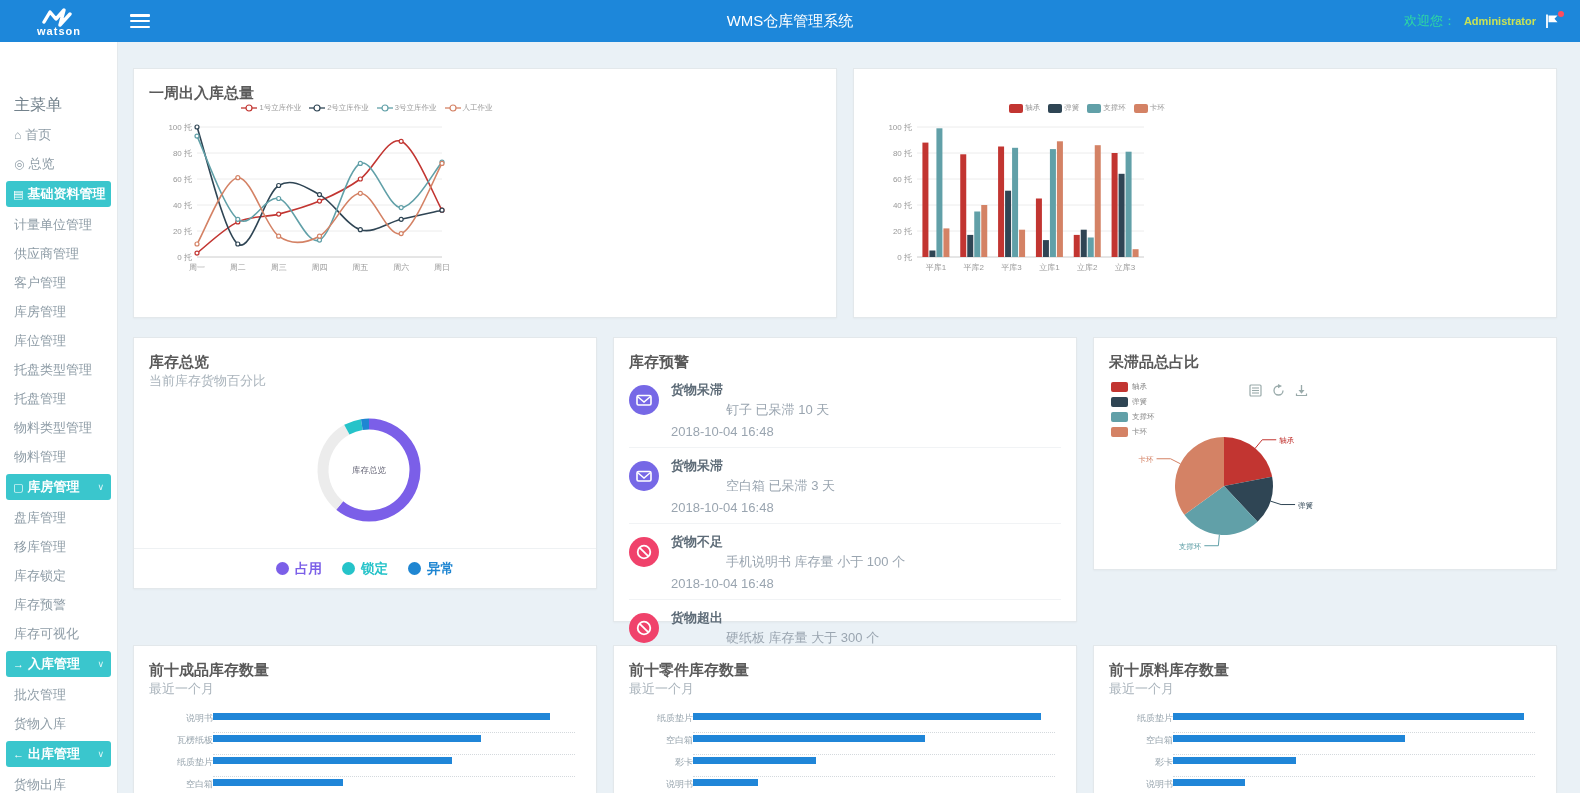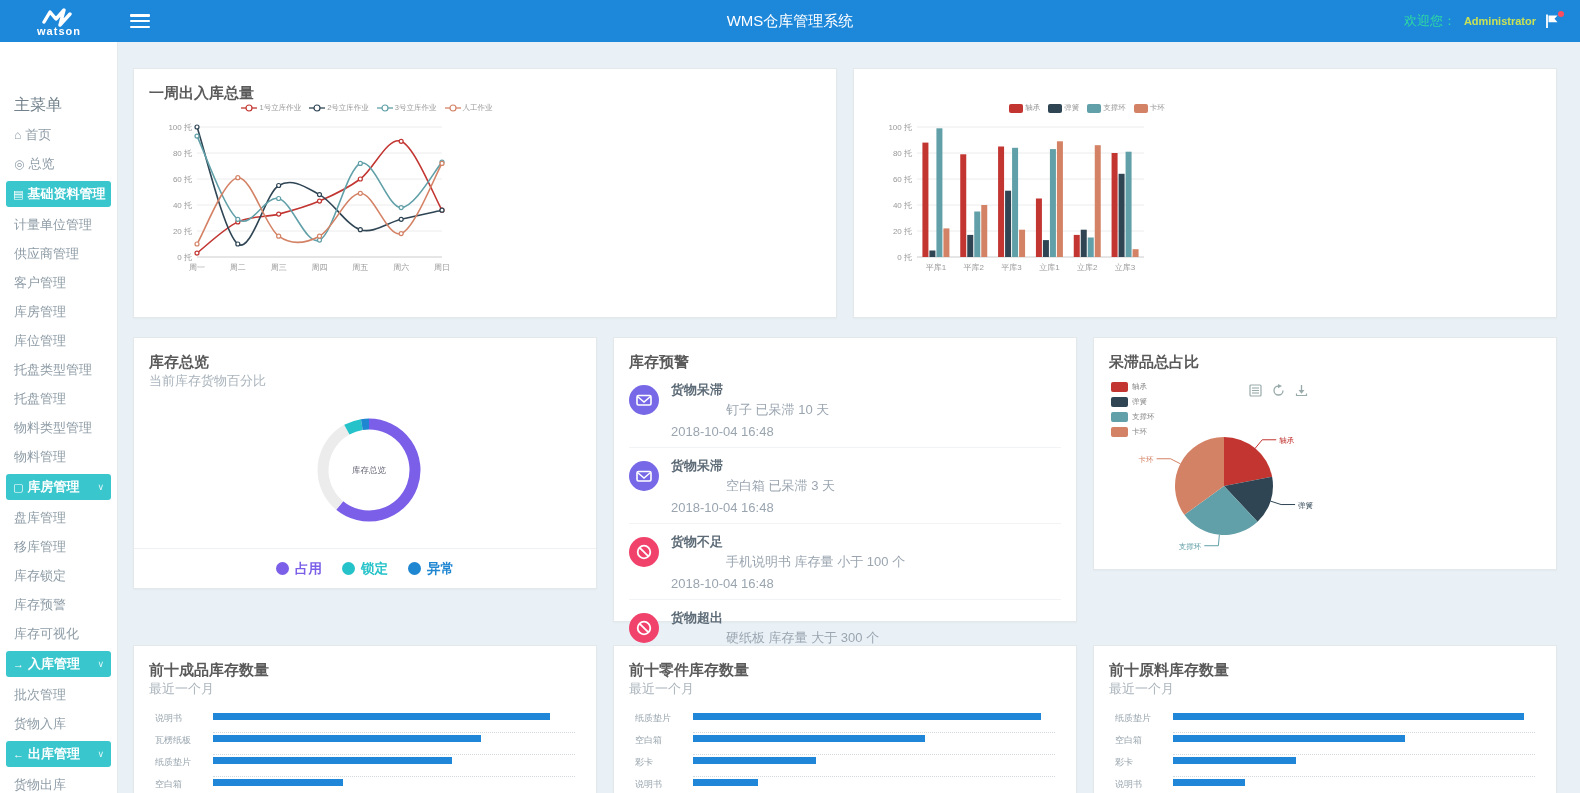--- a/index.html
+++ b/index.html
@@ -72,21 +72,21 @@
   .pie-legend { position:absolute; left:2px; top:6px; z-index:2; }
   .pie-legend .itm { display:flex; align-items:center; gap:4px; margin-bottom:5px; font-size:7.5px; color:#8a8a8a; cursor:pointer; }
   .pie-legend .sw { width:17px; height:10px; border-radius:2px; }
   .toolbox { position:absolute; left:140px; top:8px; display:flex; gap:10px; z-index:2; }
   .toolbox svg { cursor:pointer; }
 
   
   .hbar-card { width:464px; height:210px; }
   .hbar-rows { margin-top:14px; padding-left:6px; }
   .hbar-row { display:flex; align-items:flex-start; height:22px; }
-  .hbar-label { width:58px; text-align:left; font-size:9px; color:#98a5ae; padding-right:0; line-height:10px; padding-top:1px; white-space:nowrap; }
+  .hbar-label { width:58px; text-align:right; font-size:9px; color:#98a5ae; padding-right:0; line-height:10px; padding-top:1px; white-space:nowrap; }
   .hbar-track { flex:1; position:relative; height:21px; border-bottom:1px dotted #d4d9dd; margin-right:6px; }
   .hbar-bar { position:absolute; left:0; top:1px; height:7px; background:#2086d8; }
 </style>
 </head>
 <body>
 
 <div class="header">
   <div class="logo">
     <svg class="logo-mark" width="38" height="19" viewBox="0 0 38 19">
       <polyline points="4,14 10,4 16,11 24,2 20,17 30,6" fill="none" stroke="#fff" stroke-width="3.4" stroke-linecap="round" stroke-linejoin="round"></polyline>

